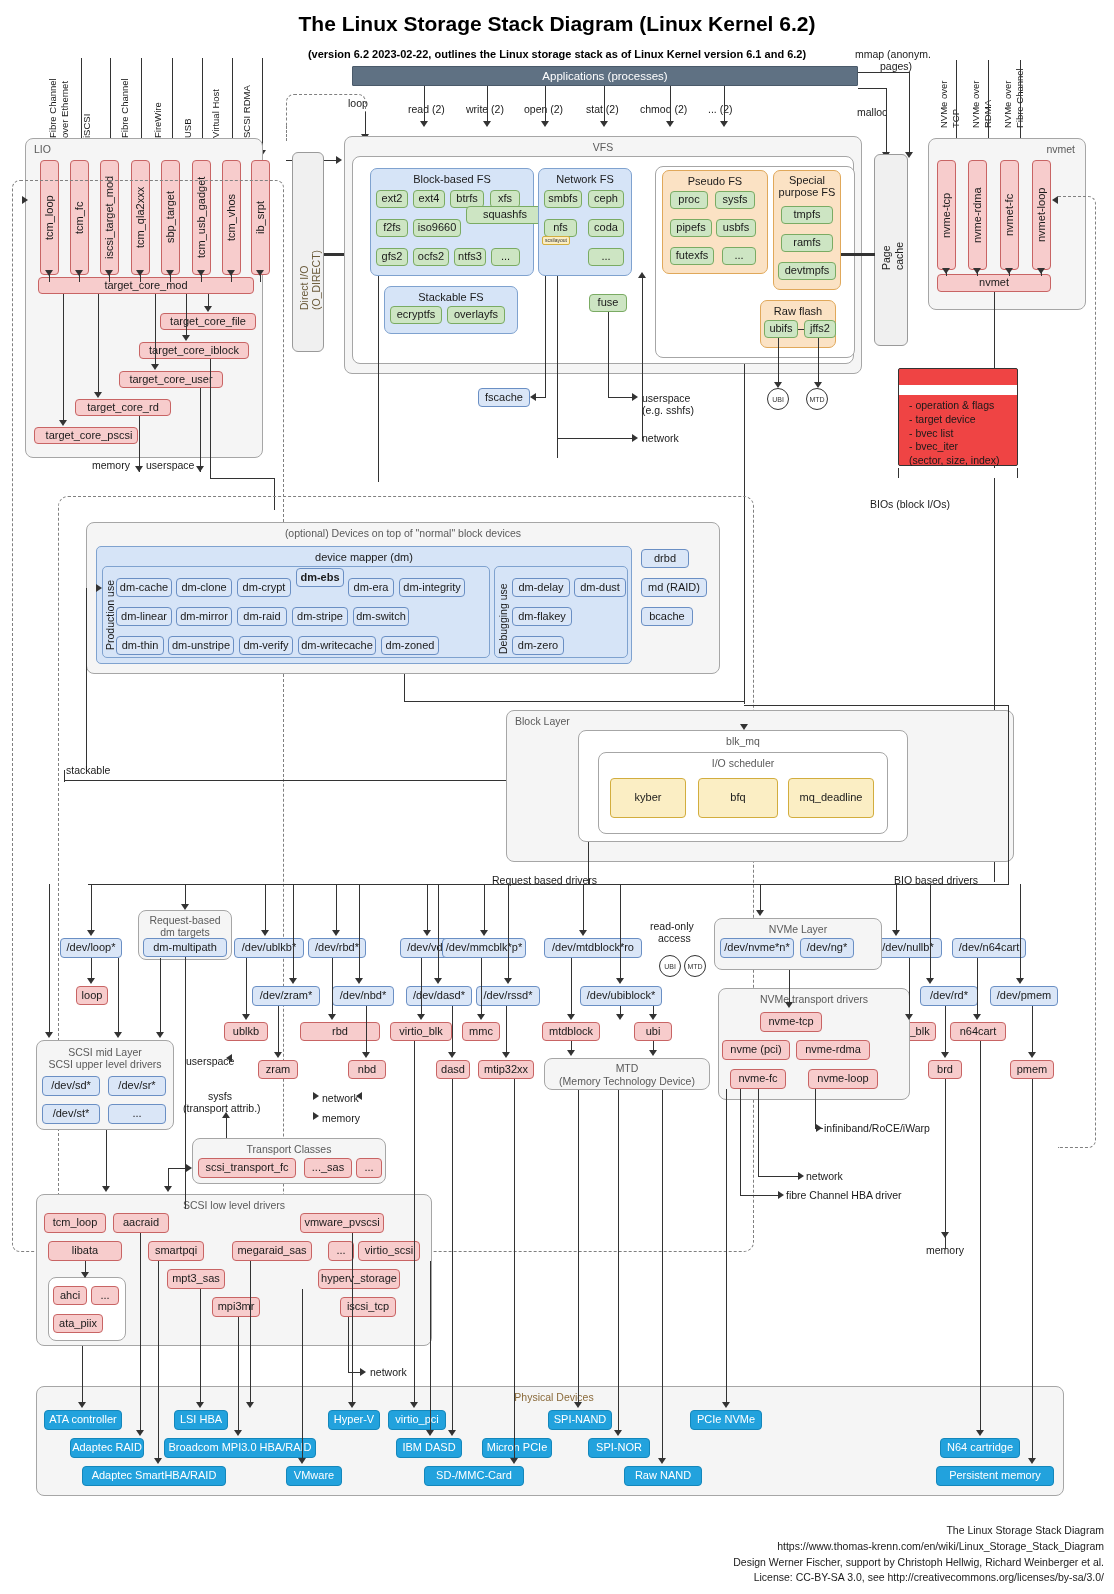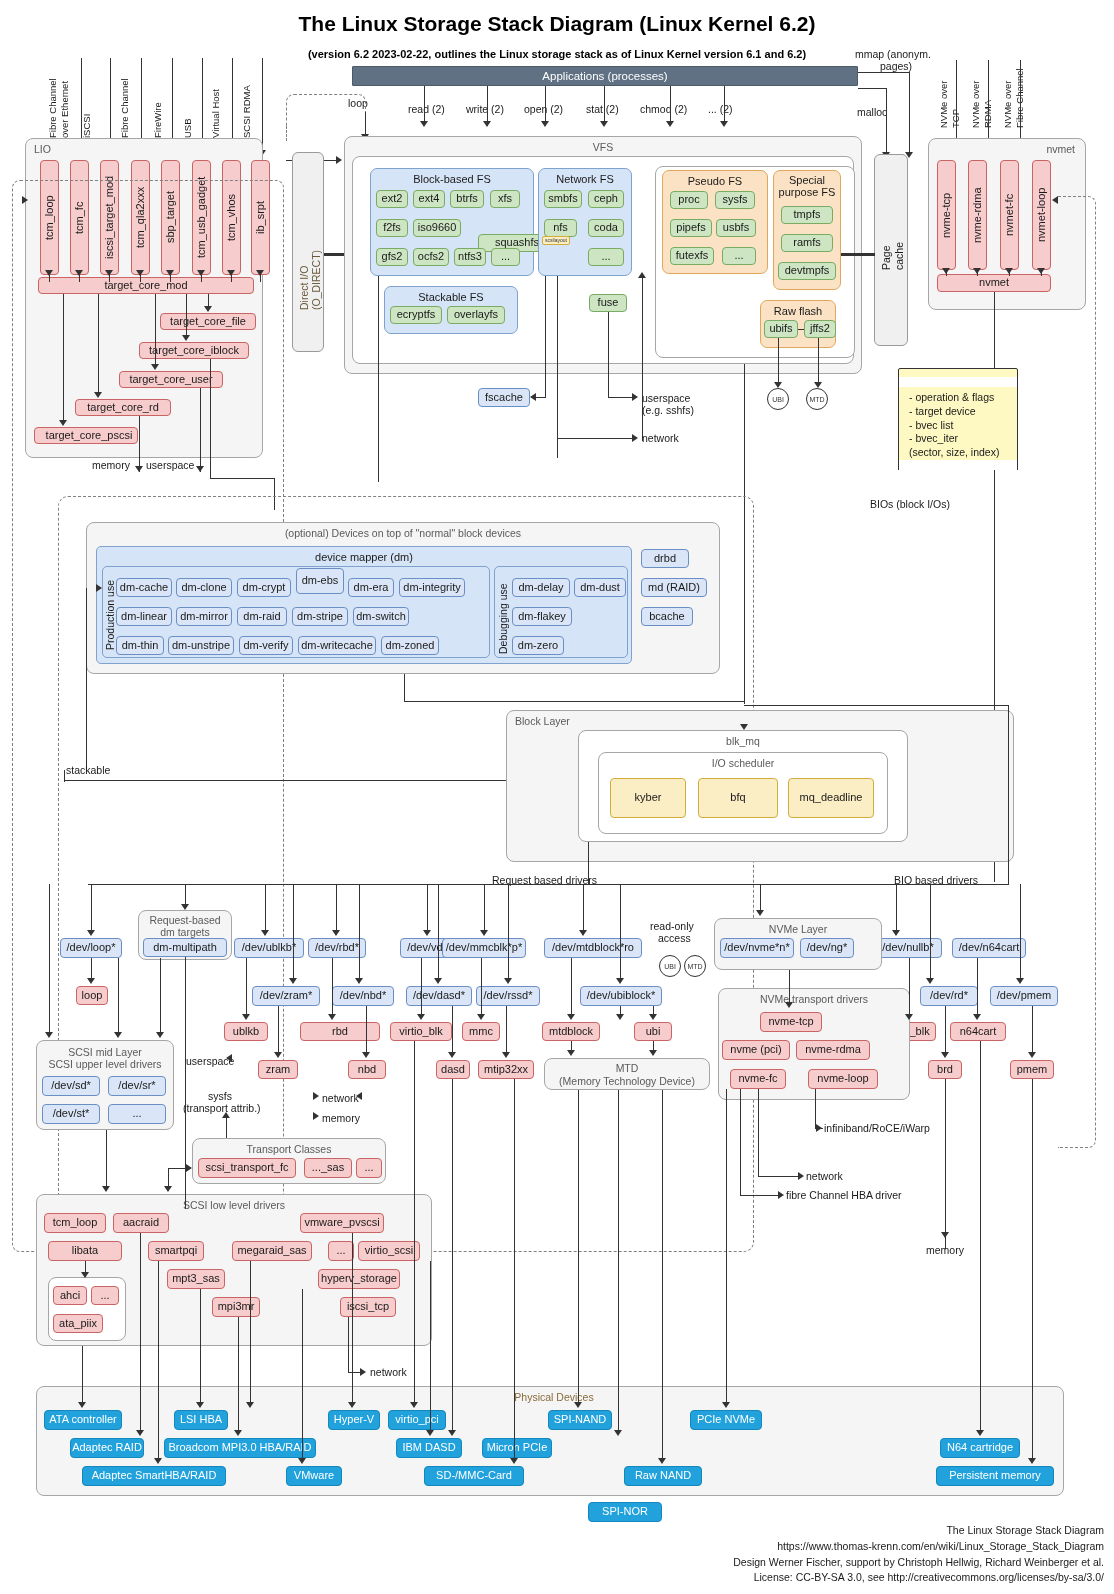--- a/index.html
+++ b/index.html
@@ -75,22 +75,22 @@
   
   .circ {
     position:absolute; width:22px; height:22px; border-radius:50%;
     border:1px solid #333; background:#fff; color:#333;
     display:flex; align-items:center; justify-content:center;
     font-size:7px;
   }
 
   
   #biobox {
-    position:absolute; border:1px solid #333; background:#fef9c3;
-    border-radius:2px; padding:8px 10px; font-size:10.5px; line-height:1.32;
+    position:absolute; border:1px solid #333; background:#ef4444;
+    border-radius:2px; padding:16px 10px; font-size:10.5px; line-height:1.32;
   }
   #biobox::before, #biobox::after {
     content:""; position:absolute; left:-1px; right:-1px; height:10px;
     background:#fff; border-left:1px solid #333; border-right:1px solid #333;
   }
 
   
   .ln { position:absolute; background:#333; }
   .lnv { width:1px; }
   .lnh { height:1px; }
@@ -262,21 +262,21 @@
 
 <div class="cont-blue" style="left:370px; top:168px; width:164px; height:108px;">
   <div class="cont-lab">Block-based FS</div>
 </div>
 <div class="node green abs" style="left:376px; top:190px; width:32px; height:18px;">ext2</div>
 <div class="node green abs" style="left:413px; top:190px; width:32px; height:18px;">ext4</div>
 <div class="node green abs" style="left:450px; top:190px; width:34px; height:18px;">btrfs</div>
 <div class="node green abs" style="left:490px; top:190px; width:30px; height:18px;">xfs</div>
 <div class="node green abs" style="left:376px; top:219px; width:32px; height:18px;">f2fs</div>
 <div class="node green abs" style="left:413px; top:219px; width:48px; height:18px;">iso9660</div>
-<div class="node green abs" style="left:466px; top:234px; width:78px; height:18px;margin-left:12px;">squashfs</div>
+<div class="node green abs" style="left:466px; top:206px; width:78px; height:18px;">squashfs</div>
 <div class="node green abs" style="left:376px; top:248px; width:32px; height:18px;">gfs2</div>
 <div class="node green abs" style="left:413px; top:248px; width:36px; height:18px;">ocfs2</div>
 <div class="node green abs" style="left:454px; top:248px; width:32px; height:18px;">ntfs3</div>
 <div class="node green abs" style="left:491px; top:248px; width:29px; height:18px;">...</div>
 
 <div class="cont-blue" style="left:384px; top:286px; width:134px; height:48px;">
   <div class="cont-lab">Stackable FS</div>
 </div>
 <div class="node green abs" style="left:390px; top:306px; width:52px; height:18px;">ecryptfs</div>
 <div class="node green abs" style="left:447px; top:306px; width:58px; height:18px;">overlayfs</div>
@@ -407,21 +407,21 @@
 </div>
 <div class="cont-blue2" style="left:96px; top:546px; width:536px; height:118px;">
   <div class="cont-lab">device mapper (dm)</div>
 </div>
 <div class="cont-blue2" style="left:102px; top:566px; width:388px; height:92px;"></div>
 <div class="lab vert abs" style="left:104px; top:578px; height:72px;">Production use</div>
 
 <div class="node blue abs" style="left:116px; top:578px; width:56px; height:19px;">dm-cache</div>
 <div class="node blue abs" style="left:176px; top:578px; width:56px; height:19px;">dm-clone</div>
 <div class="node blue abs" style="left:237px; top:578px; width:54px; height:19px;">dm-crypt</div>
-<div class="node blue abs" style="left:296px; top:568px; width:48px; height:26px;">dm-ebs</div>
+<div class="node blue abs" style="left:296px; top:568px; width:48px; height:19px;font-weight:bold;">dm-ebs</div>
 <div class="node blue abs" style="left:348px; top:578px; width:46px; height:19px;">dm-era</div>
 <div class="node blue abs" style="left:399px; top:578px; width:66px; height:19px;">dm-integrity</div>
 <div class="node blue abs" style="left:116px; top:607px; width:56px; height:19px;">dm-linear</div>
 <div class="node blue abs" style="left:176px; top:607px; width:56px; height:19px;">dm-mirror</div>
 <div class="node blue abs" style="left:237px; top:607px; width:50px; height:19px;">dm-raid</div>
 <div class="node blue abs" style="left:292px; top:607px; width:56px; height:19px;">dm-stripe</div>
 <div class="node blue abs" style="left:353px; top:607px; width:56px; height:19px;">dm-switch</div>
 <div class="node blue abs" style="left:116px; top:636px; width:48px; height:19px;">dm-thin</div>
 <div class="node blue abs" style="left:168px; top:636px; width:66px; height:19px;">dm-unstripe</div>
 <div class="node blue abs" style="left:239px; top:636px; width:54px; height:19px;">dm-verify</div>
@@ -624,21 +624,21 @@
 <div class="node cyan abs" style="left:240px; top:1410px; width:60px; height:20px;margin-top:28px;">LSI RAID</div>
 <div class="node cyan abs" style="left:328px; top:1410px; width:52px; height:20px;">Hyper-V</div>
 <div class="node cyan abs" style="left:388px; top:1410px; width:58px; height:20px;">virtio_pci</div>
 <div class="node cyan abs" style="left:548px; top:1410px; width:64px; height:20px;">SPI-NAND</div>
 <div class="node cyan abs" style="left:690px; top:1410px; width:72px; height:20px;">PCIe NVMe</div>
 
 <div class="node cyan abs" style="left:70px; top:1438px; width:74px; height:20px;">Adaptec RAID</div>
 <div class="node cyan abs" style="left:164px; top:1438px; width:152px; height:20px;">Broadcom MPI3.0 HBA/RAID</div>
 <div class="node cyan abs" style="left:396px; top:1438px; width:66px; height:20px;">IBM DASD</div>
 <div class="node cyan abs" style="left:482px; top:1438px; width:70px; height:20px;">Micron PCIe</div>
-<div class="node cyan abs" style="left:588px; top:1502px; width:74px; height:20px;">SPI-NOR</div>
+<div class="node cyan abs" style="left:588px; top:1438px; width:62px; height:20px;">SPI-NOR</div>
 <div class="node cyan abs" style="left:940px; top:1438px; width:80px; height:20px;">N64 cartridge</div>
 
 <div class="node cyan abs" style="left:82px; top:1466px; width:144px; height:20px;">Adaptec SmartHBA/RAID</div>
 <div class="node cyan abs" style="left:286px; top:1466px; width:56px; height:20px;">VMware</div>
 <div class="node cyan abs" style="left:424px; top:1466px; width:100px; height:20px;">SD-/MMC-Card</div>
 <div class="node cyan abs" style="left:624px; top:1466px; width:78px; height:20px;">Raw NAND</div>
 <div class="node cyan abs" style="left:936px; top:1466px; width:118px; height:20px;">Persistent memory</div>
 
 <div class="ln lnv abs" style="left:82px; top:1346px; height:58px;"></div>
 <div class="arrow abs" style="left:78px; top:1402px;"></div>

